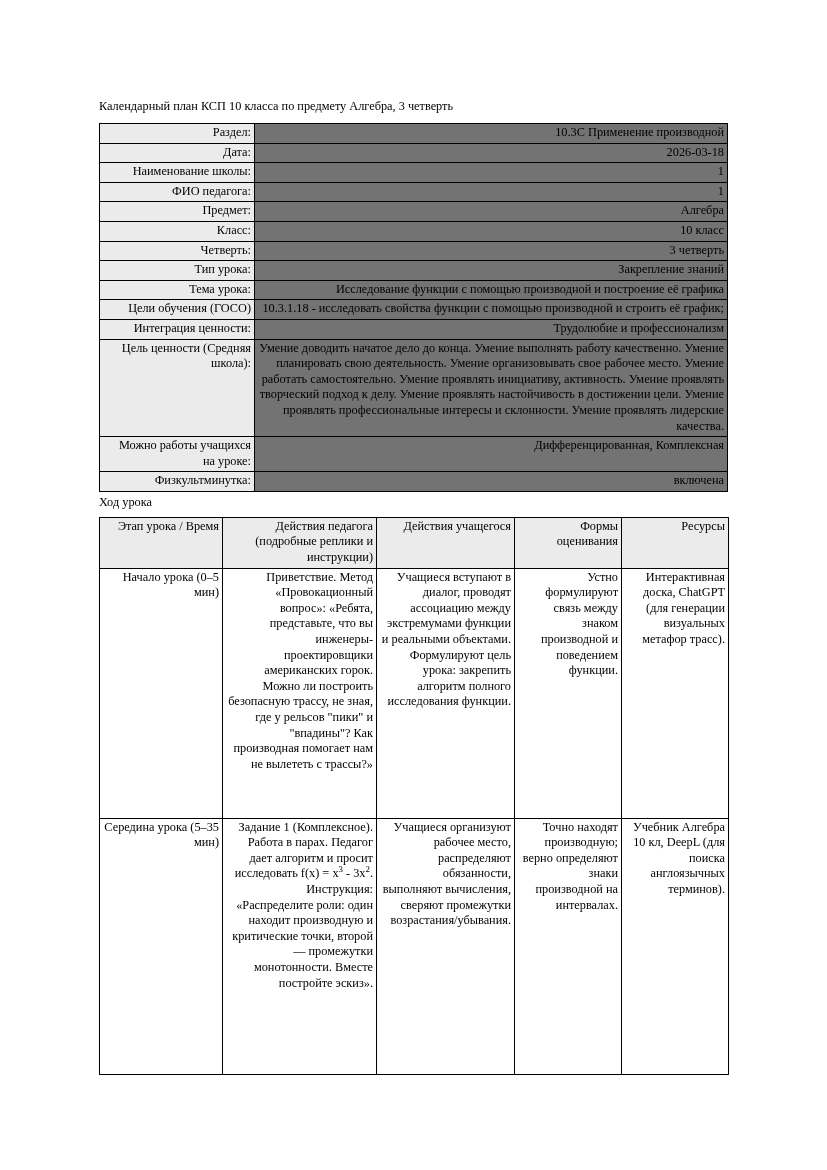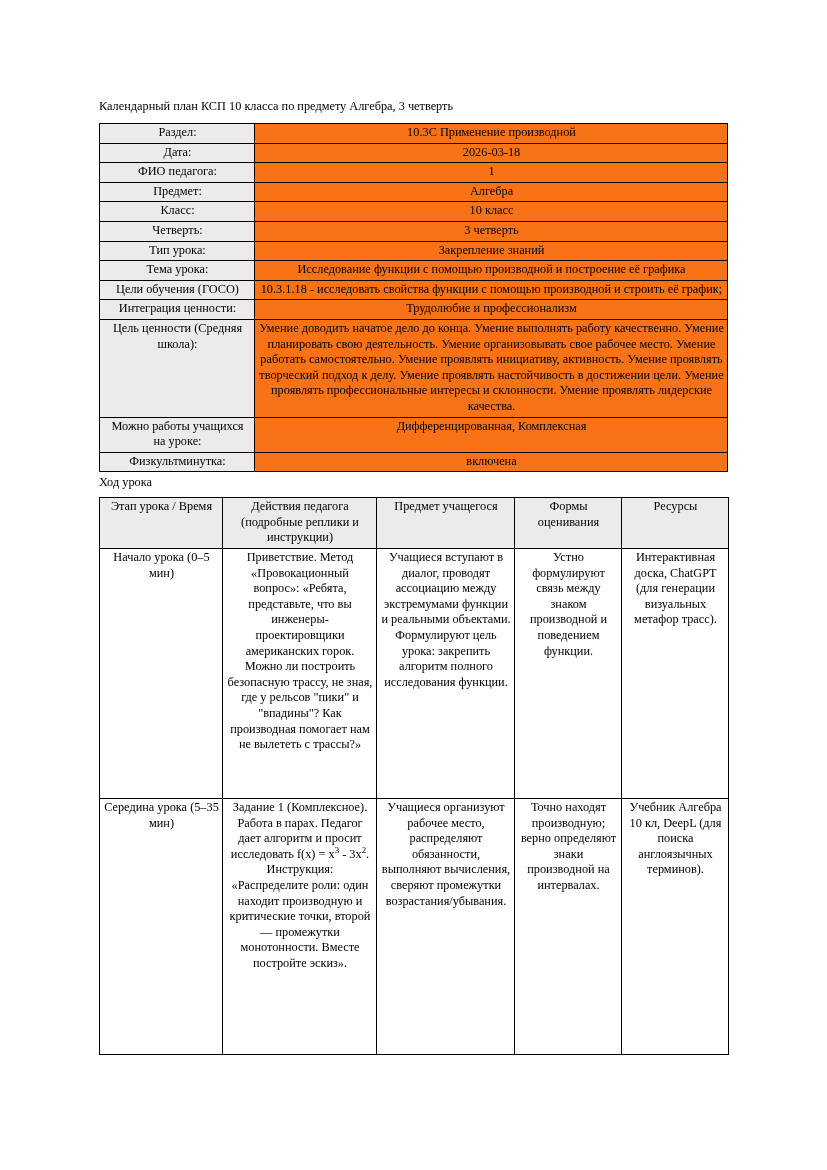--- a/index.html
+++ b/index.html
@@ -37,34 +37,34 @@
     border-collapse: collapse;
     width: 628px;
     table-layout: fixed;
     font-size: 12.3px;
     line-height: 15.6px;
   }
   table.doc-table td, table.doc-table th {
     border: 1px solid #000000;
     padding: 1px 3px 2px 4px;
     vertical-align: top;
-    text-align: center;
+    text-align: right;
     font-weight: normal;
     word-wrap: break-word;
     overflow-wrap: break-word;
     hyphens: none;
   }
   
   #info-table col.c-label { width: 155px; }
   #info-table col.c-value { width: 473px; }
   #info-table td.label-cell {
     background: #ebebeb;
   }
   #info-table td.value-cell {
-    background: #f97316;
+    background: #737373;
   }
   .section-caption {
     font-size: 12.3px;
     line-height: 16px;
     margin: 2px 0 7px 0;
   }
   
   #plan-table col.c-stage { width: 123px; }
   #plan-table col.c-teacher { width: 154px; }
   #plan-table col.c-student { width: 138px; }
@@ -99,20 +99,24 @@
         <col class="c-value">
       </colgroup>
       <tbody>
         <tr>
           <td class="label-cell">Раздел:</td>
           <td class="value-cell">10.3C Применение производной</td>
         </tr>
         <tr>
           <td class="label-cell">Дата:</td>
           <td class="value-cell">2026-03-18</td>
+        </tr>
+        <tr>
+          <td class="label-cell">Наименование школы:</td>
+          <td class="value-cell">1</td>
         </tr>
         <tr>
           <td class="label-cell">ФИО педагога:</td>
           <td class="value-cell">1</td>
         </tr>
         <tr>
           <td class="label-cell">Предмет:</td>
           <td class="value-cell">Алгебра</td>
         </tr>
         <tr>
@@ -161,21 +165,21 @@
         <col class="c-stage">
         <col class="c-teacher">
         <col class="c-student">
         <col class="c-assess">
         <col class="c-res">
       </colgroup>
       <thead>
         <tr>
           <td>Этап урока / Время</td>
           <td>Действия педагога (подробные реплики и инструкции)</td>
-          <td>Предмет учащегося</td>
+          <td>Действия учащегося</td>
           <td>Формы оценивания</td>
           <td>Ресурсы</td>
         </tr>
       </thead>
       <tbody>
         <tr class="row-tall-1">
           <td class="stage-cell">Начало урока (0–5 мин)</td>
           <td>Приветствие. Метод «Провокационный вопрос»: «Ребята, представьте, что вы инженеры-проектировщики американских горок. Можно ли построить безопасную трассу, не зная, где у рельсов "пики" и "впадины"? Как производная помогает нам не вылететь с трассы?»</td>
           <td>Учащиеся вступают в диалог, проводят ассоциацию между экстремумами функции и реальными объектами. Формулируют цель урока: закрепить алгоритм полного исследования функции.</td>
           <td>Устно формулируют связь между знаком производной и поведением функции.</td>

